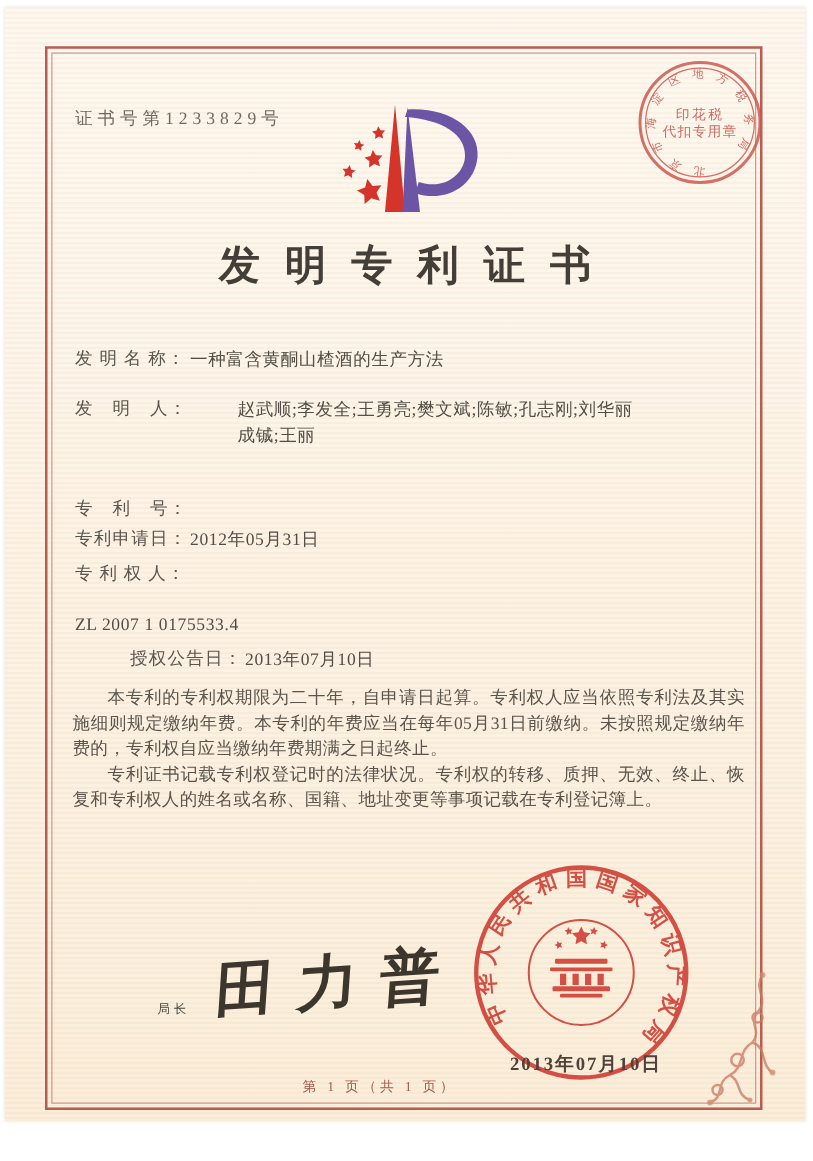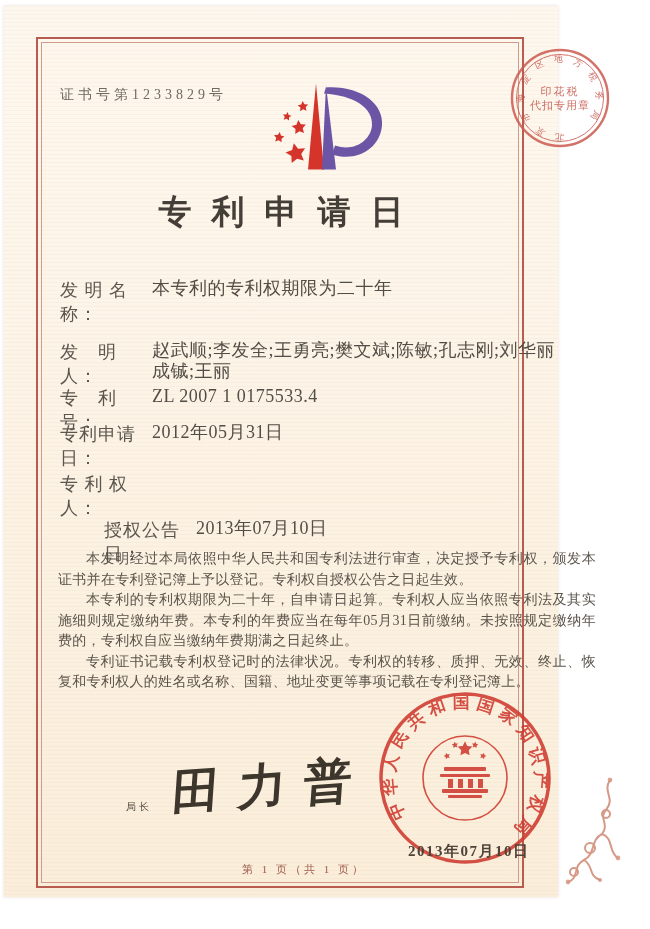--- a/index.html
+++ b/index.html
@@ -1,41 +1,41 @@
 <!DOCTYPE html>
 <html><head>
 <meta charset="utf-8">
 <style>
   html,body{margin:0;padding:0;}
   body{
     width:650px;height:929px;position:relative;background:#ffffff;overflow:hidden;
     font-family:"Liberation Serif","DejaVu Serif",serif;
   }
   .paper{
-    position:absolute;left:4px;top:6px;width:554px;height:891px;
+    position:absolute;left:4px;top:6px;width:640px;height:891px;
     background:
       repeating-linear-gradient(180deg, rgba(228,176,148,0.10) 0px, rgba(228,176,148,0.10) 1px, rgba(0,0,0,0) 1px, rgba(0,0,0,0) 4px),
       linear-gradient(180deg,#fdf8ef 0%,#fcf3e5 50%,#faeeda 100%);
     box-shadow:0 0 3px rgba(150,120,100,.25);
   }
   .frame{position:absolute;left:32px;top:31px;right:34px;bottom:9px;border:2px solid #b85c51;}
   .frame-inner{position:absolute;inset:3px;border:1px solid #d09a8c;}
   .cert-no{
     position:absolute;left:56px;top:80px;font-size:14px;color:#6e6a62;letter-spacing:4px;
   }
   .logo{position:absolute;left:258px;top:68px;width:160px;height:108px;}
   .title{
     position:absolute;left:0;top:184px;width:100%;text-align:center;
     font-size:33px;font-weight:600;color:#433e37;letter-spacing:20px;text-indent:20px;
   }
-  .field{position:absolute;left:56px;display:flex;font-size:18px;color:#57524a;}
+  .field{position:absolute;left:56px;display:flex;font-size:14px;color:#57524a;}
   .field .lbl{flex:0 0 92px;letter-spacing:1px;color:#5a554d;}
   .field .val{white-space:pre-line;max-width:440px;line-height:21px;letter-spacing:0.5px;color:#524d45;}
-  .row-name{top:272px;} .row-inventors{top:334px;} .row-patno{top:380px;}
-  .row-filing{top:416px;} .row-patentee{top:466px;align-items:flex-end;} .row-grant{top:512px;margin-left:44px;}
+  .row-name{top:272px;} .row-inventors{top:312px;gap:38px;} .row-patno{top:392px;flex-direction:column;}
+  .row-filing{top:416px;} .row-patentee{top:444px;align-items:flex-end;} .row-grant{top:512px;margin-left:44px;}
   .body-text{
     position:absolute;left:54px;top:543px;width:538px;
     font-size:14px;line-height:20.5px;color:#5a544b;text-align:justify;letter-spacing:0.3px;
   }
   .body-text p{margin:0;text-indent:2em;}
   .sig-label{position:absolute;left:122px;top:794px;font-size:10px;letter-spacing:3px;color:#4d473e;}
   .sig-name{
     position:absolute;left:168px;top:748px;font-size:48px;font-weight:700;color:#3d362d;
     letter-spacing:18px;transform:rotate(-4deg) skewX(-8deg);
   }
@@ -70,25 +70,25 @@
       <use href="#star" transform="translate(17,62) scale(0.55) rotate(8)"></use>
       <use href="#star" transform="translate(37,52) scale(0.75) rotate(-6)"></use>
       <use href="#star" transform="translate(25,41) scale(0.45) rotate(10)"></use>
       <use href="#star" transform="translate(41,31) scale(0.55) rotate(-4)"></use>
     </g>
     <polygon points="54,8 46,94 62,94" fill="#d5342b"></polygon>
     <polygon points="64,10 60,94 74,94" fill="#6c55a5"></polygon>
     <path d="M64,12 C98,10 122,28 120,50 C118,73 95,87 70,79 L73,70 C93,77 109,64 110,50 C111,32 92,20 62,18 Z" fill="#6c55a5"></path>
   </svg>
 
-  <div class="title">专利申请日</div>
+  <div class="title">发明专利证书</div>
 
   <div class="field row-name">
     <span class="lbl">发 明 名 称：</span>
-    <span class="val">本专利的专利权期限为二十年</span>
+    <span class="val">一种富含黄酮山楂酒的生产方法</span>
   </div>
   <div class="field row-inventors">
     <span class="lbl">发　明　人：</span>
     <span class="val">赵武顺;李发全;王勇亮;樊文斌;陈敏;孔志刚;刘华丽
 成铖;王丽</span>
   </div>
   <div class="field row-patno">
     <span class="lbl">专　利　号：</span>
     <span class="val">ZL 2007 1 0175533.4</span>
   </div>
@@ -98,21 +98,20 @@
   </div>
   <div class="field row-patentee">
     <span class="lbl">专 利 权 人：</span>
   </div>
   <div class="field row-grant">
     <span class="lbl">授权公告日：</span>
     <span class="val">2013年07月10日</span>
   </div>
 
   <div class="body-text">
-    <p>本发明经过本局依照中华人民共和国专利法进行审查，决定授予专利权，颁发本证书并在专利登记簿上予以登记。专利权自授权公告之日起生效。</p>
     <p>本专利的专利权期限为二十年，自申请日起算。专利权人应当依照专利法及其实施细则规定缴纳年费。本专利的年费应当在每年05月31日前缴纳。未按照规定缴纳年费的，专利权自应当缴纳年费期满之日起终止。</p>
     <p>专利证书记载专利权登记时的法律状况。专利权的转移、质押、无效、终止、恢复和专利权人的姓名或名称、国籍、地址变更等事项记载在专利登记簿上。</p>
   </div>
 
   <div class="sig-label">局长</div>
   <div class="sig-name">田力普</div>
 
   <svg class="seal" viewBox="0 0 190 190">
     <g transform="rotate(-38 95 95)" fill="#cf3a2f">
       <path id="sealRing" d="M 25,95 A 70,70 0 1 1 165,95 A 70,70 0 1 1 25,95" fill="none"></path>

